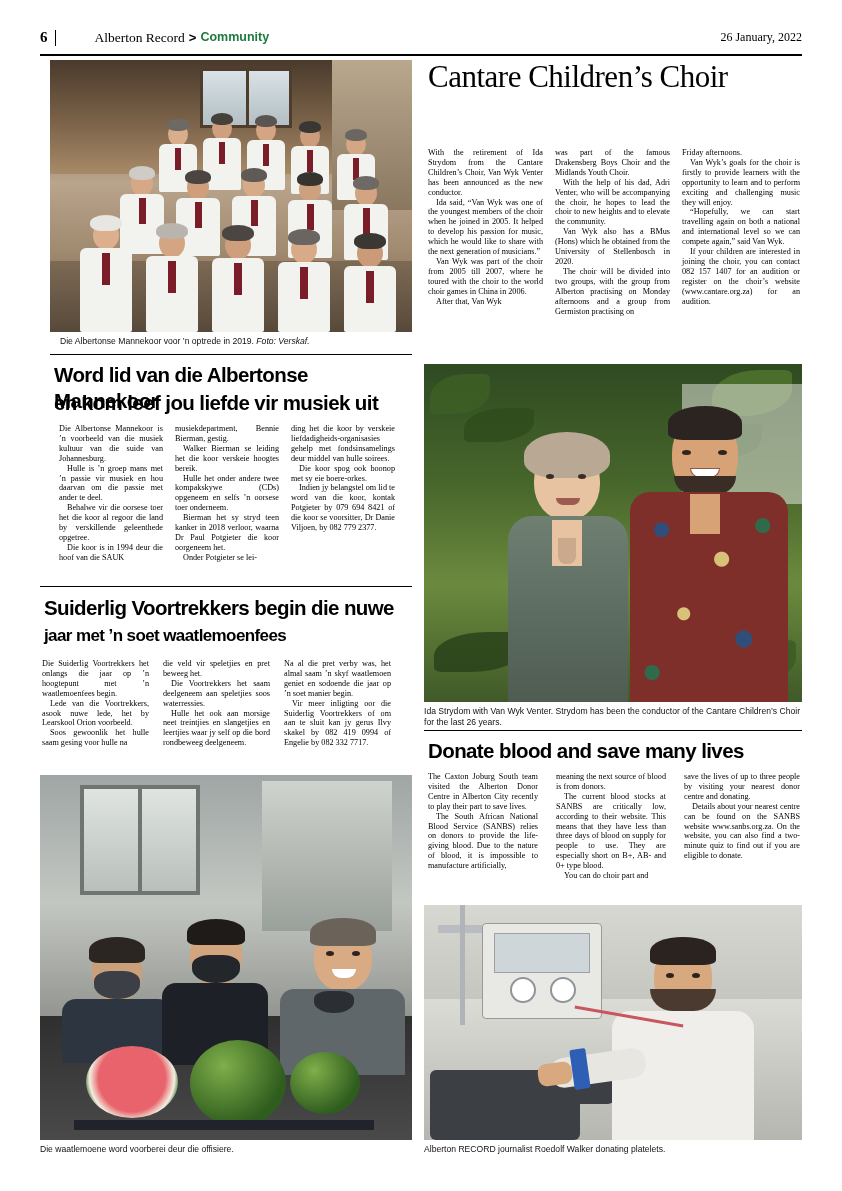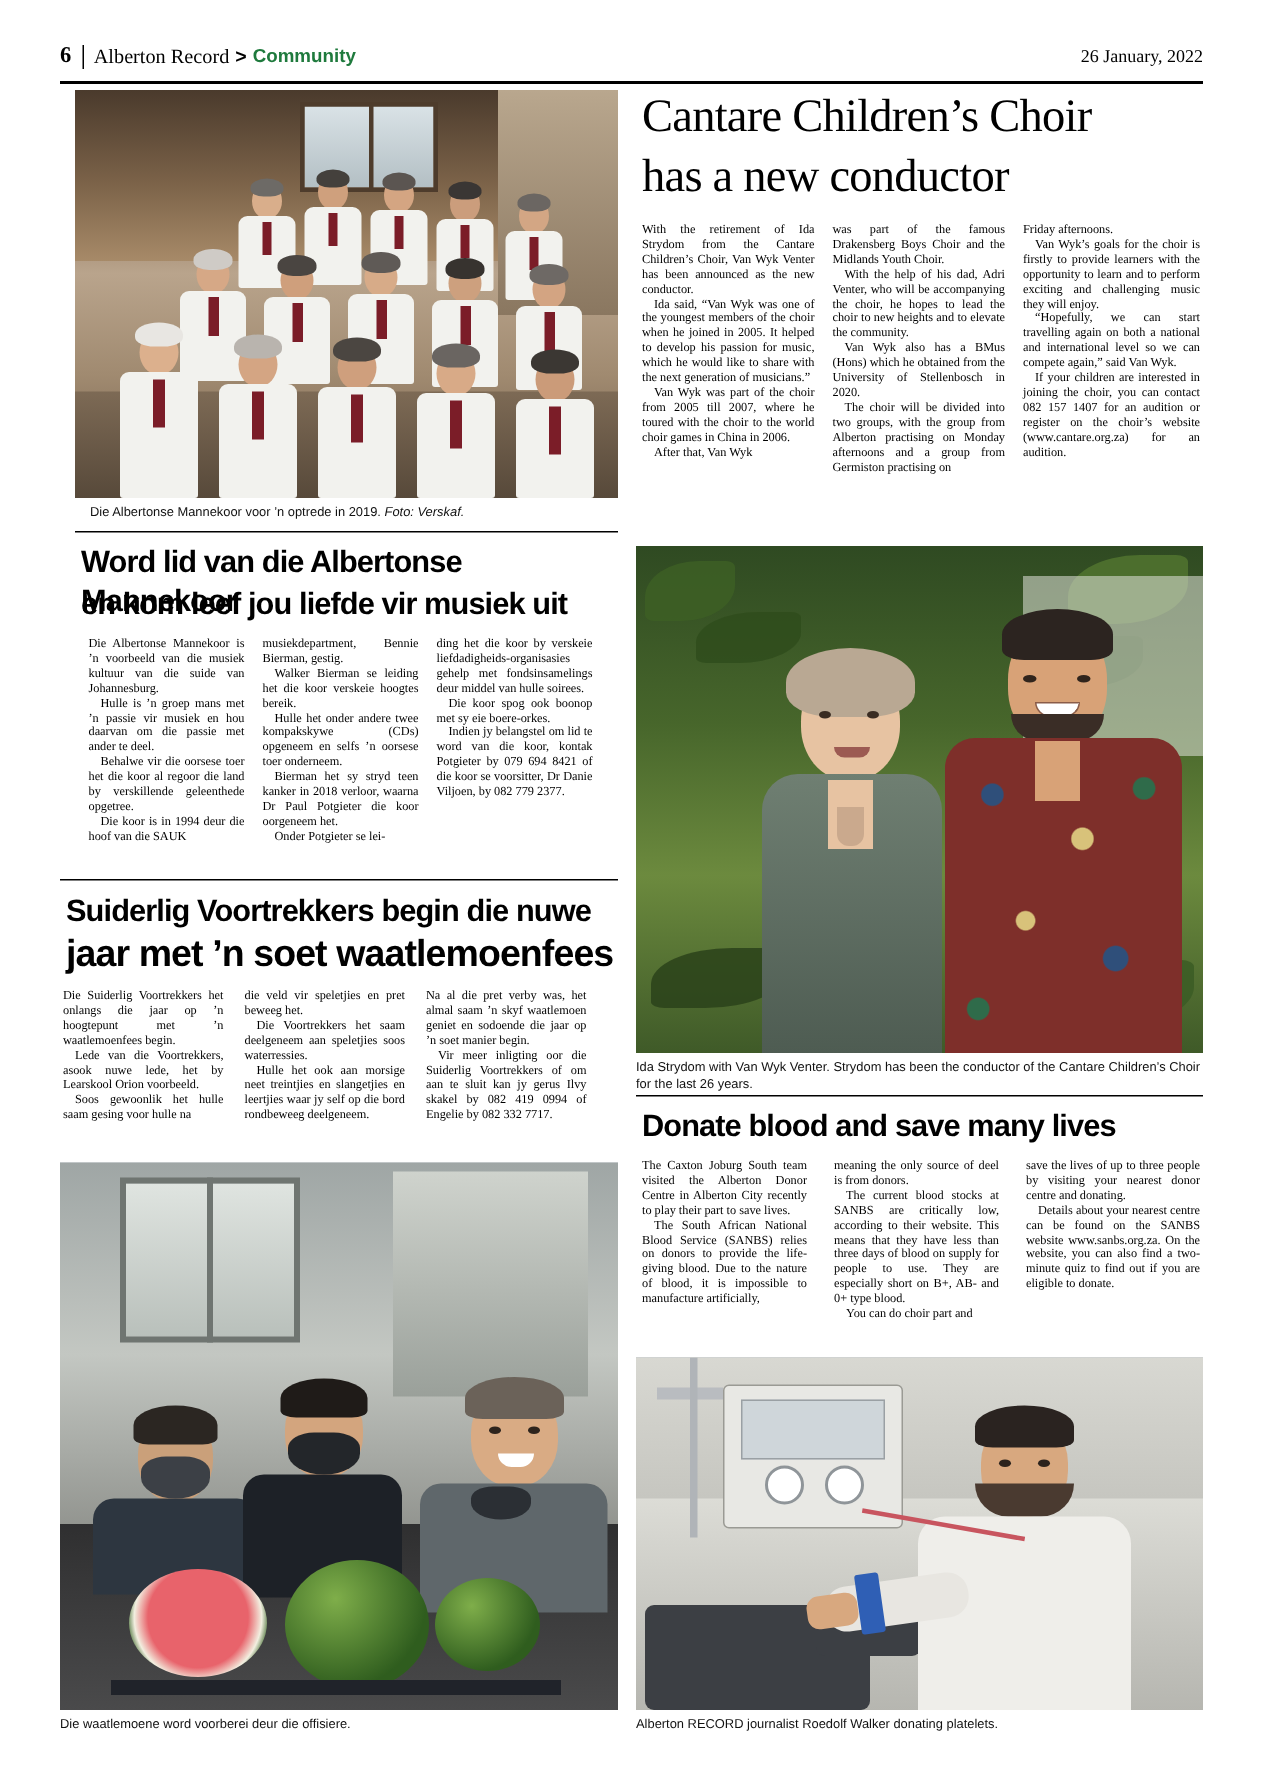--- a/index.html
+++ b/index.html
@@ -41,20 +41,21 @@
   .masthead-sep {
     width: 1px;
     background: #000;
     height: 16px;
     margin-right: 7px;
   }
   .masthead-title {
     font-family: "Liberation Serif", serif;
     font-size: 13.5px;
     line-height: 15px;
+    margin-left: 32px;
   }
   .masthead-arrow {
     font-family: "Liberation Sans", sans-serif;
     font-weight: bold;
     font-size: 13px;
     line-height: 15px;
     margin: 0 4px;
   }
   .masthead-section {
     font-family: "Liberation Sans", sans-serif;
@@ -263,21 +264,20 @@
       <div class="p-hair" style="left:10px;top:-5px;width:32px;height:16px;background:#3b3733;"></div>
       <div class="p-body" style="left:0;top:28px;width:52px;height:66px;"></div>
       <div class="p-tie" style="left:22px;top:33px;width:8px;height:32px;"></div>
     </div>
   </div>
   <div class="caption" style="left:60px; top:336px; width:352px;">
     <span>Die Albertonse Mannekoor voor ’n optrede in 2019. </span><i>Foto: Verskaf.</i>
   </div>
 
   <div class="headline-serif" style="left:428px; top:58px; width:380px; font-size:31px; line-height:38px;">Cantare Children’s Choir</div>
-  <div class="headline-serif" style="left:428px; top:98px; width:380px; font-size:31px; line-height:38px;">has a new conductor</div>
 
   <div class="col" style="left:428px; top:148px; width:115px;">
     <p class="first">With the retirement of Ida Strydom from the Cantare Children’s Choir, Van Wyk Venter has been announced as the new conductor.</p>
     <p>Ida said, “Van Wyk was one of the youngest members of the choir when he joined in 2005. It helped to develop his passion for music, which he would like to share with the next generation of musicians.”</p>
     <p>Van Wyk was part of the choir from 2005 till 2007, where he toured with the choir to the world choir games in China in 2006.</p>
     <p>After that, Van Wyk</p>
   </div>
   <div class="col" style="left:555px; top:148px; width:115px;">
     <p class="first">was part of the famous Drakensberg Boys Choir and the Midlands Youth Choir.</p>
     <p>With the help of his dad, Adri Venter, who will be accompanying the choir, he hopes to lead the choir to new heights and to elevate the community.</p>
@@ -309,21 +309,21 @@
     <p>Onder Potgieter se lei-</p>
   </div>
   <div class="col" style="left:291px; top:424px; width:104px;">
     <p class="first">ding het die koor by verskeie liefdadigheids-organisasies gehelp met fondsinsamelings deur middel van hulle soirees.</p>
     <p>Die koor spog ook boonop met sy eie boere-orkes.</p>
     <p>Indien jy belangstel om lid te word van die koor, kontak Potgieter by 079 694 8421 of die koor se voorsitter, Dr Danie Viljoen, by 082 779 2377.</p>
   </div>
 
   <div class="rule" style="left:40px; top:586px; width:372px; height:1px;"></div>
   <div class="headline-sans" style="left:44px; top:595px; width:372px; font-size:20.5px; line-height:26px;">Suiderlig Voortrekkers begin die nuwe</div>
-  <div class="headline-sans" style="left:44px; top:623px; width:372px; font-size:25px; line-height:26px;">jaar met ’n soet waatlemoenfees</div>
+  <div class="headline-sans" style="left:44px; top:623px; width:372px; font-size:17px; line-height:26px;">jaar met ’n soet waatlemoenfees</div>
 
   <div class="col" style="left:42px; top:659px; width:107px;">
     <p class="first">Die Suiderlig Voortrekkers het onlangs die jaar op ’n hoogtepunt met ’n waatlemoenfees begin.</p>
     <p>Lede van die Voortrekkers, asook nuwe lede, het by Learskool Orion voorbeeld.</p>
     <p>Soos gewoonlik het hulle saam gesing voor hulle na</p>
   </div>
   <div class="col" style="left:163px; top:659px; width:107px;">
     <p class="first">die veld vir speletjies en pret beweeg het.</p>
     <p>Die Voortrekkers het saam deelgeneem aan speletjies soos waterressies.</p>
     <p>Hulle het ook aan morsige neet treintjies en slangetjies en leertjies waar jy self op die bord rondbeweeg deelgeneem.</p>
@@ -377,21 +377,21 @@
   <div class="caption" style="left:424px; top:706px; width:378px;">Ida Strydom with Van Wyk Venter. Strydom has been the conductor of the Cantare Children’s Choir for the last 26 years.</div>
 
   <div class="rule" style="left:424px; top:730px; width:378px; height:1px;"></div>
   <div class="headline-sans" style="left:428px; top:738px; width:378px; font-size:20.5px; line-height:26px;">Donate blood and save many lives</div>
 
   <div class="col" style="left:428px; top:772px; width:110px;">
     <p class="first">The Caxton Joburg South team visited the Alberton Donor Centre in Alberton City recently to play their part to save lives.</p>
     <p>The South African National Blood Service (SANBS) relies on donors to provide the life-giving blood. Due to the nature of blood, it is impossible to manufacture artificially,</p>
   </div>
   <div class="col" style="left:556px; top:772px; width:110px;">
-    <p class="first">meaning the only source of deel is from donors.</p>
+    <p class="first">meaning the next source of blood is from donors.</p>
     <p>The current blood stocks at SANBS are critically low, according to their website. This means that they have less than three days of blood on supply for people to use. They are especially short on B+, AB- and 0+ type blood.</p>
     <p>You can do choir part and</p>
   </div>
   <div class="col" style="left:684px; top:772px; width:116px;">
     <p class="first">save the lives of up to three people by visiting your nearest donor centre and donating.</p>
     <p>Details about your nearest centre can be found on the SANBS website www.sanbs.org.za. On the website, you can also find a two-minute quiz to find out if you are eligible to donate.</p>
   </div>
 
   <div class="photo" style="left:40px; top:775px; width:372px; height:365px;">
     <div class="kitchen-bg"></div>

